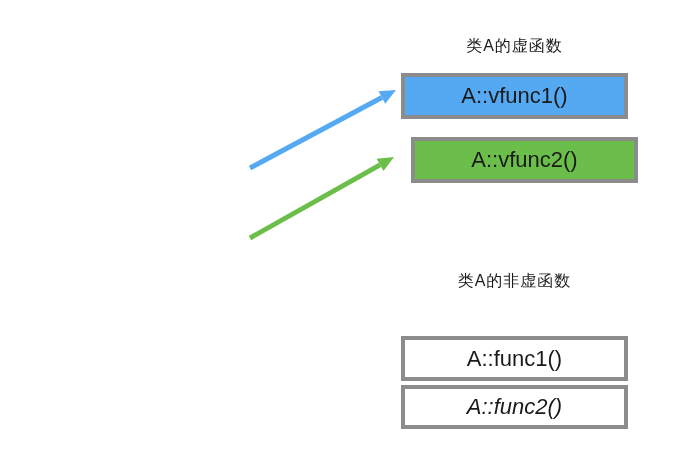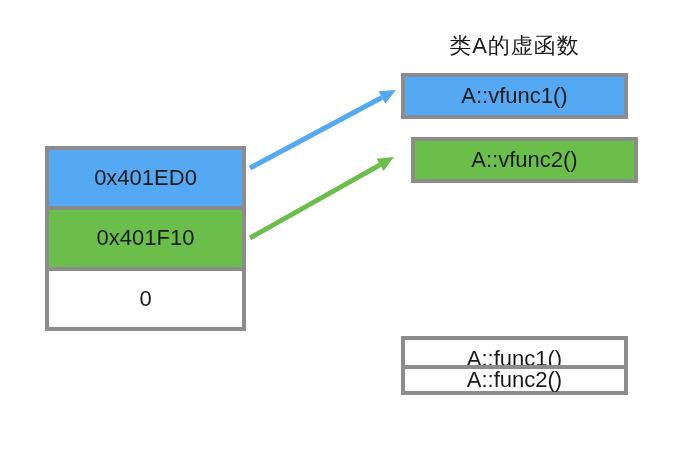--- a/index.html
+++ b/index.html
@@ -8,21 +8,21 @@
     width: 684px;
     height: 468px;
     background: #ffffff;
     font-family: "Liberation Sans", "DejaVu Sans", sans-serif;
     overflow: hidden;
     color: var(--text, #1a1a1a);
   }
   .title {
     position: absolute;
     text-align: center;
-    font-size: 22px;
+    font-size: 16px;
     line-height: 28px;
     letter-spacing: 1px;
     color: var(--text, #1a1a1a);
     white-space: nowrap;
   }
   .vtable-title { left: 45px;  top: 93px;  width: 201px; }
   .vf-title     { left: 401px; top: 32px;  width: 227px; }
   .nvf-title    { left: 401px; top: 267px; width: 227px; }
 
   .vtable {
@@ -52,57 +52,47 @@
     border: 4px solid var(--border, #8c8c8c);
     display: flex;
     align-items: center;
     justify-content: center;
     font-size: 22px;
     background: #ffffff;
   }
   .fbox1 { top: 73px;  height: 46px; }
   .fbox2 { top: 137px; height: 46px; }
   .nbox1 { top: 320px; height: 45px; margin-top: 16px; }
-  .nbox2 { top: 365px; height: 30px; }
+  .nbox2 { top: 385px; height: 44px; font-style: italic; }
 
   .arrow-layer {
     position: absolute;
     left: 0; top: 0;
     width: 684px; height: 468px;
     pointer-events: none;
   }
 </style>
 </head>
 <body>
 
 <div class="canvas" style="--border: #8C8C8C; --text: #1A1A1A;">
 
 
-  <div class="vtable">
-    <div class="vrow" style="background-color: rgb(85, 169, 242);">
-      <span>0x401ED0</span>
-    </div>
-    <div class="vrow" style="background-color: rgb(108, 190, 74);">
-      <span>0x401F10</span>
-    </div>
-    <div class="vrow" style="background-color: rgb(255, 255, 255);">
-      <span>0</span>
-    </div>
-  </div>
 
   <div class="title vf-title">类A的虚函数</div>
 
   <div class="fbox fbox1" style="background-color: rgb(85, 169, 242);">
     <span>A::vfunc1()</span>
   </div>
 
   <div class="fbox fbox2" style="background-color: rgb(108, 190, 74); margin-left: 10px;">
     <span>A::vfunc2()</span>
   </div>
 
+  <div class="title nvf-title">类A的非虚函数</div>
 
   <div class="fbox nbox1" style="background-color: rgb(255, 255, 255);">
     <span>A::func1()</span>
   </div>
 
   <div class="fbox nbox2" style="background-color: rgb(255, 255, 255);">
     <span>A::func2()</span>
   </div>
 
   <svg class="arrow-layer" viewBox="0 0 684 468" xmlns="http://www.w3.org/2000/svg">

